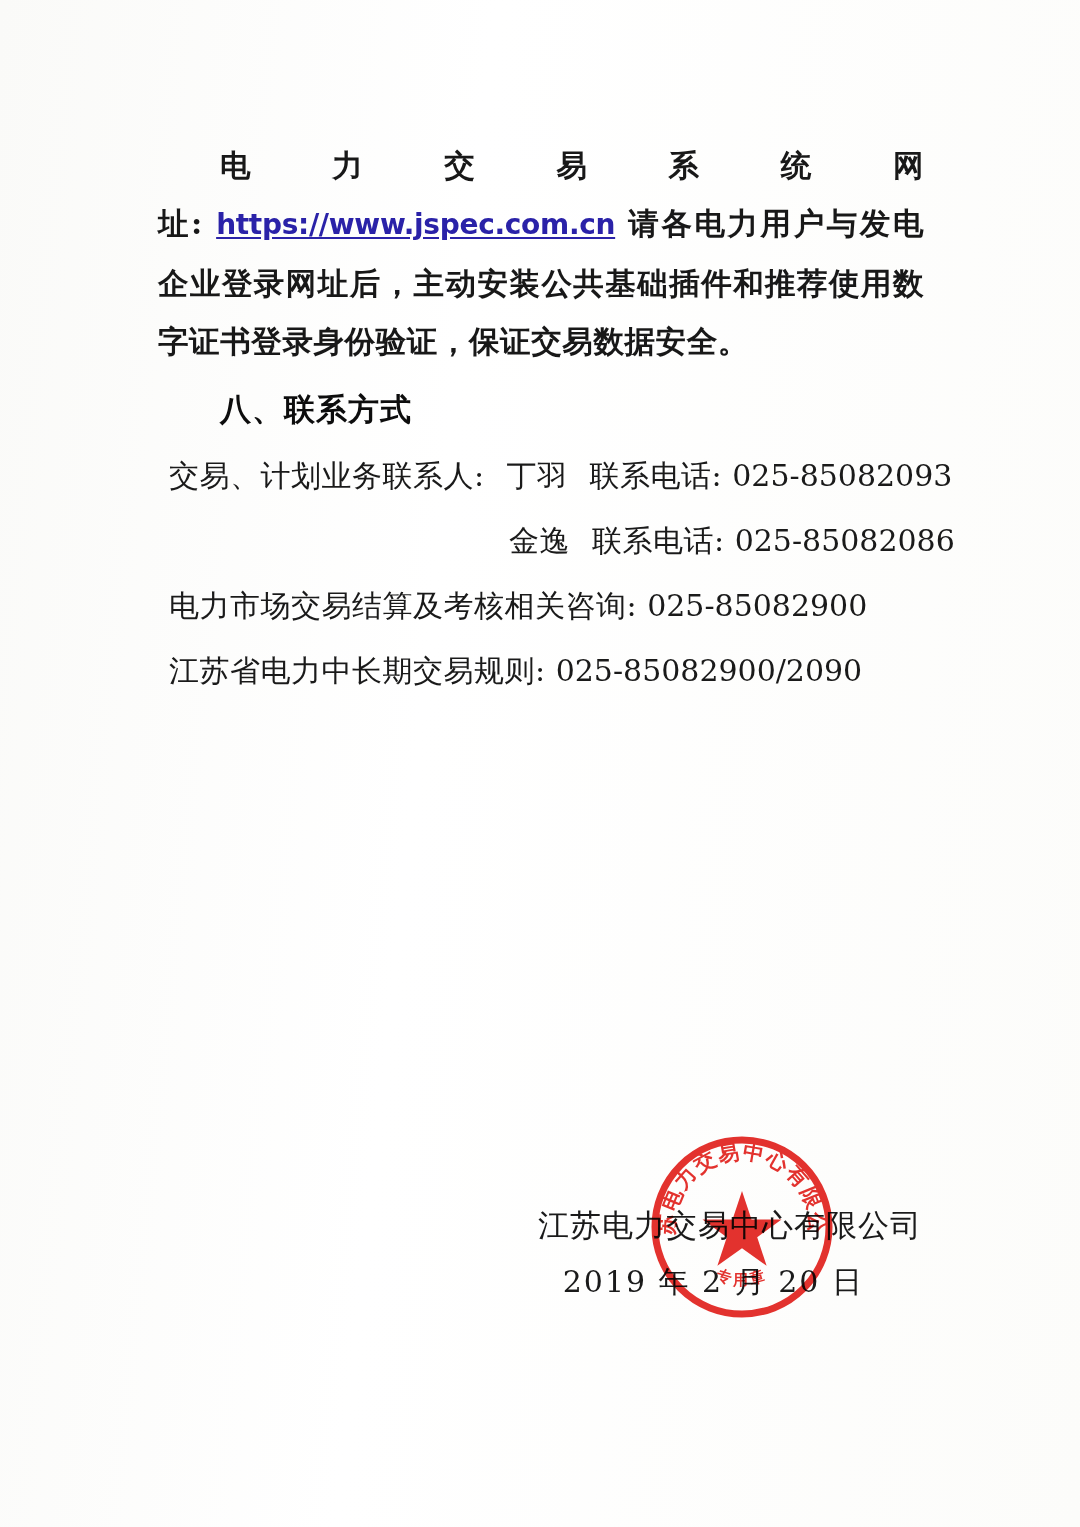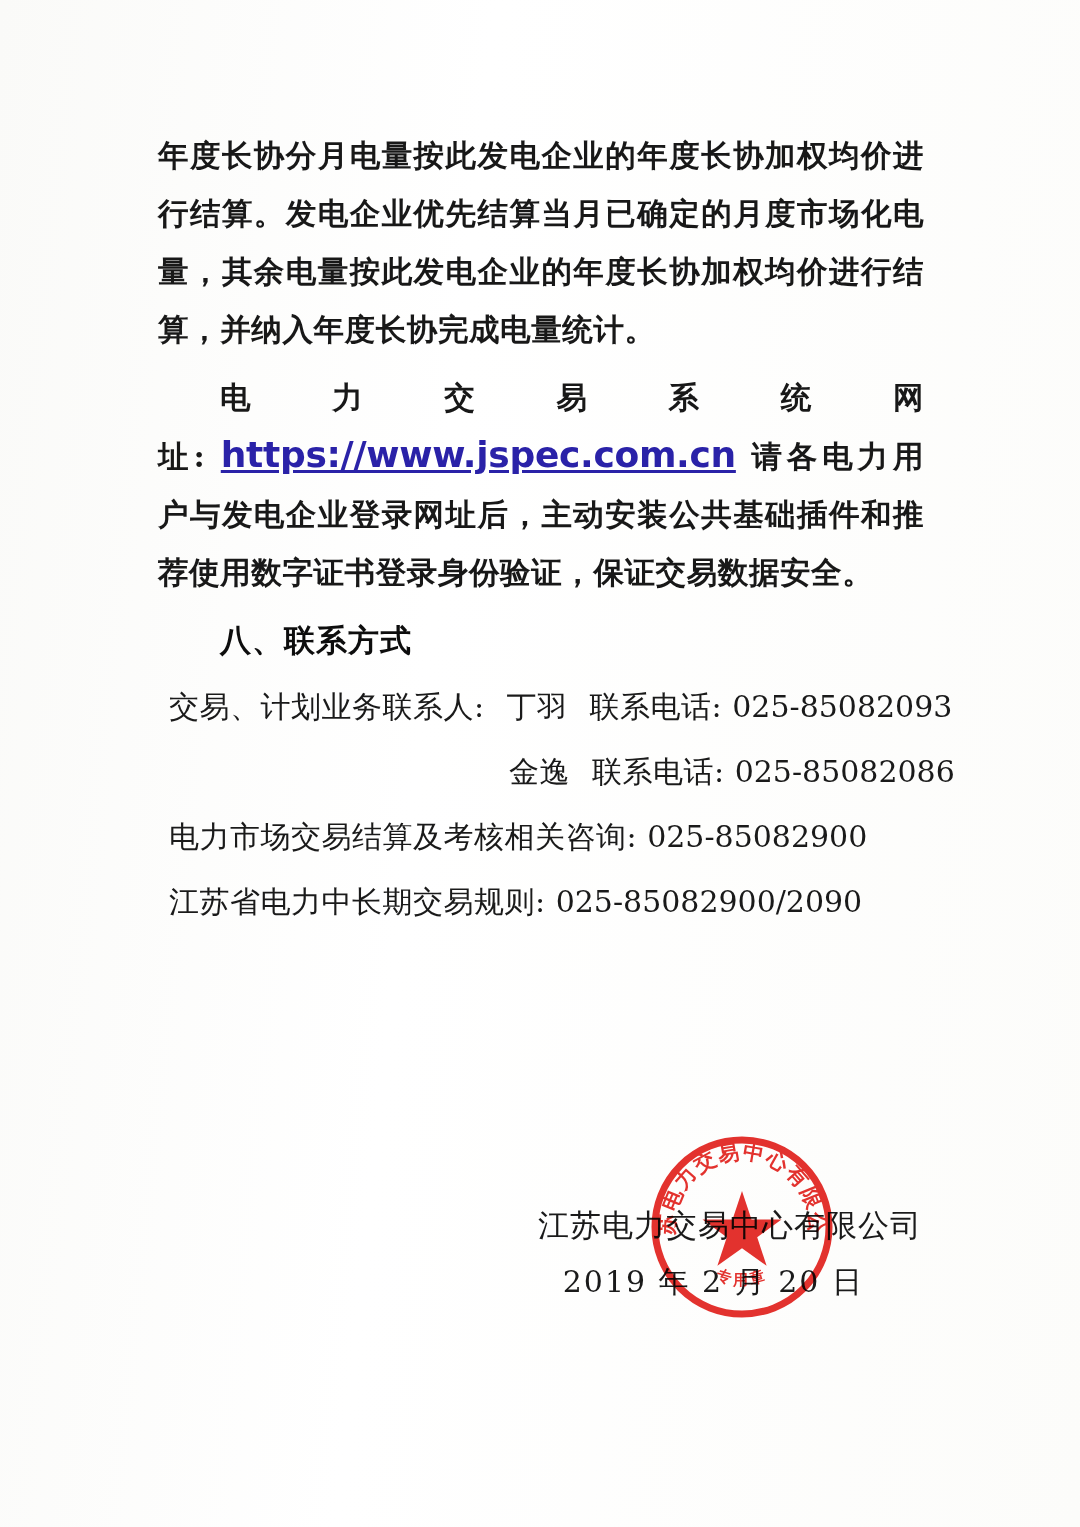--- a/index.html
+++ b/index.html
@@ -57,21 +57,21 @@
     font-family: "DejaVu Sans", "Liberation Sans", sans-serif;
   }
 
   .spacer-sm { height: 10px; }
 
   .url-link {
     color: #2a22a8;
     text-decoration: underline;
     text-underline-offset: 3px;
     font-family: "DejaVu Sans", "Liberation Sans", sans-serif;
-    font-size: 36px;
+    font-size: 28px;
     font-weight: 600;
     letter-spacing: -0.3px;
     margin-top: 33px;
   }
 
   
   .contact-line {
     margin: 11px;
     font-size: 30px;
     line-height: 54px;
@@ -130,21 +130,20 @@
   }
   .seal svg { display: block; }
 </style>
 </head>
 <body>
 
 <div class="page">
 
   <div class="doc-body">
 
-    <p class="para">年度长协分月电量按此发电企业的年度长协加权均价进行结算。发电企业优先结算当月已确定的月度市场化电量，其余电量按此发电企业的年度长协加权均价进行结算，并纳入年度长协完成电量统计。</p>
 
 
     <div class="spacer-sm"></div>
 
 
     <p class="para indent"><span>电力交易系统网址:</span>&nbsp;<a class="url-link" href="#">https://www.jspec.com.cn</a>&nbsp;<span>请各电力用户与发电企业登录网址后，主动安装公共基础插件和推荐使用数字证书登录身份验证，保证交易数据安全。</span></p>
 
     <div class="spacer-sm"></div>
 
     <h2 class="section-heading">八、联系方式</h2>

